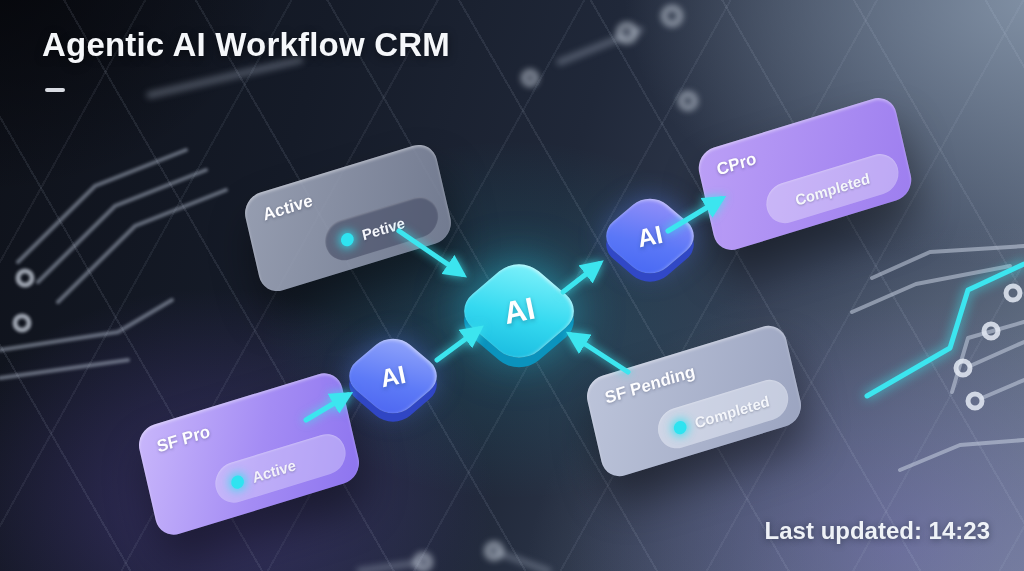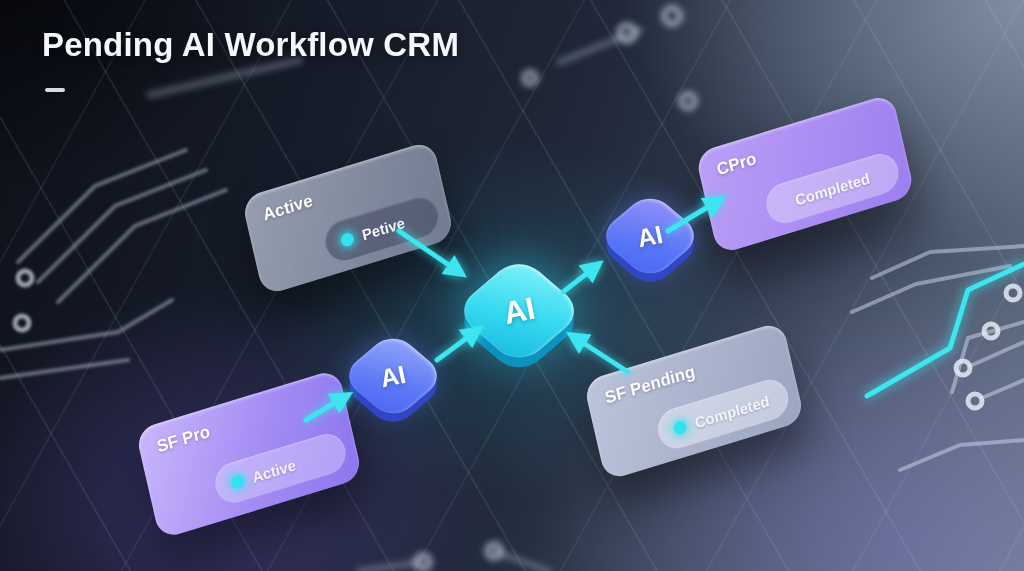--- a/index.html
+++ b/index.html
@@ -110,21 +110,21 @@
       <path d="M 970 366 L 1024 342"></path>
       <path d="M 982 398 L 1024 380"></path>
       <circle cx="963" cy="368" r="7" stroke="rgba(228,234,244,.85)" stroke-width="5"></circle>
       <circle cx="991" cy="331" r="7" stroke="rgba(228,234,244,.85)" stroke-width="5"></circle>
       <circle cx="975" cy="401" r="7" stroke="rgba(228,234,244,.85)" stroke-width="5"></circle>
       <circle cx="1013" cy="293" r="7" stroke="rgba(228,234,244,.85)" stroke-width="5"></circle>
     </g>
     <path d="M 1024 264 L 968 290 L 950 348 L 867 396" fill="none" stroke="#3ce5ef" stroke-width="5" stroke-linecap="round" stroke-linejoin="round" style="filter:drop-shadow(0 0 6px rgba(60,229,239,.9))"></path>
   </svg>
 
-  <h1 class="page-title">Pending AI Workflow CRM</h1>
+  <h1 class="page-title">Agentic AI Workflow CRM</h1>
   <div class="title-dash"></div>
 
   <div class="card card--active">
     <span class="card-title">Active</span>
     <div class="pill">
       <span class="dot"></span>
       <span class="pill-label">Petive</span>
     </div>
   </div>
 
@@ -170,13 +170,14 @@
     <g fill="none" stroke="#3ce5ef" stroke-width="5" stroke-linecap="round">
       <path d="M 306 420 L 348 395" marker-end="url(#ah)"></path>
       <path d="M 437 360 L 479 329" marker-end="url(#ah)"></path>
       <path d="M 399 231 L 462 274" marker-end="url(#ah)"></path>
       <path d="M 628 372 L 571 335" marker-end="url(#ah)"></path>
       <path d="M 563 292 L 599 264" marker-end="url(#ah)"></path>
       <path d="M 668 231 L 721 199" marker-end="url(#ah)"></path>
     </g>
   </svg>
 
+  <div class="last-updated">Last updated: 14:23</div>
 </div>
 
 </body></html>

